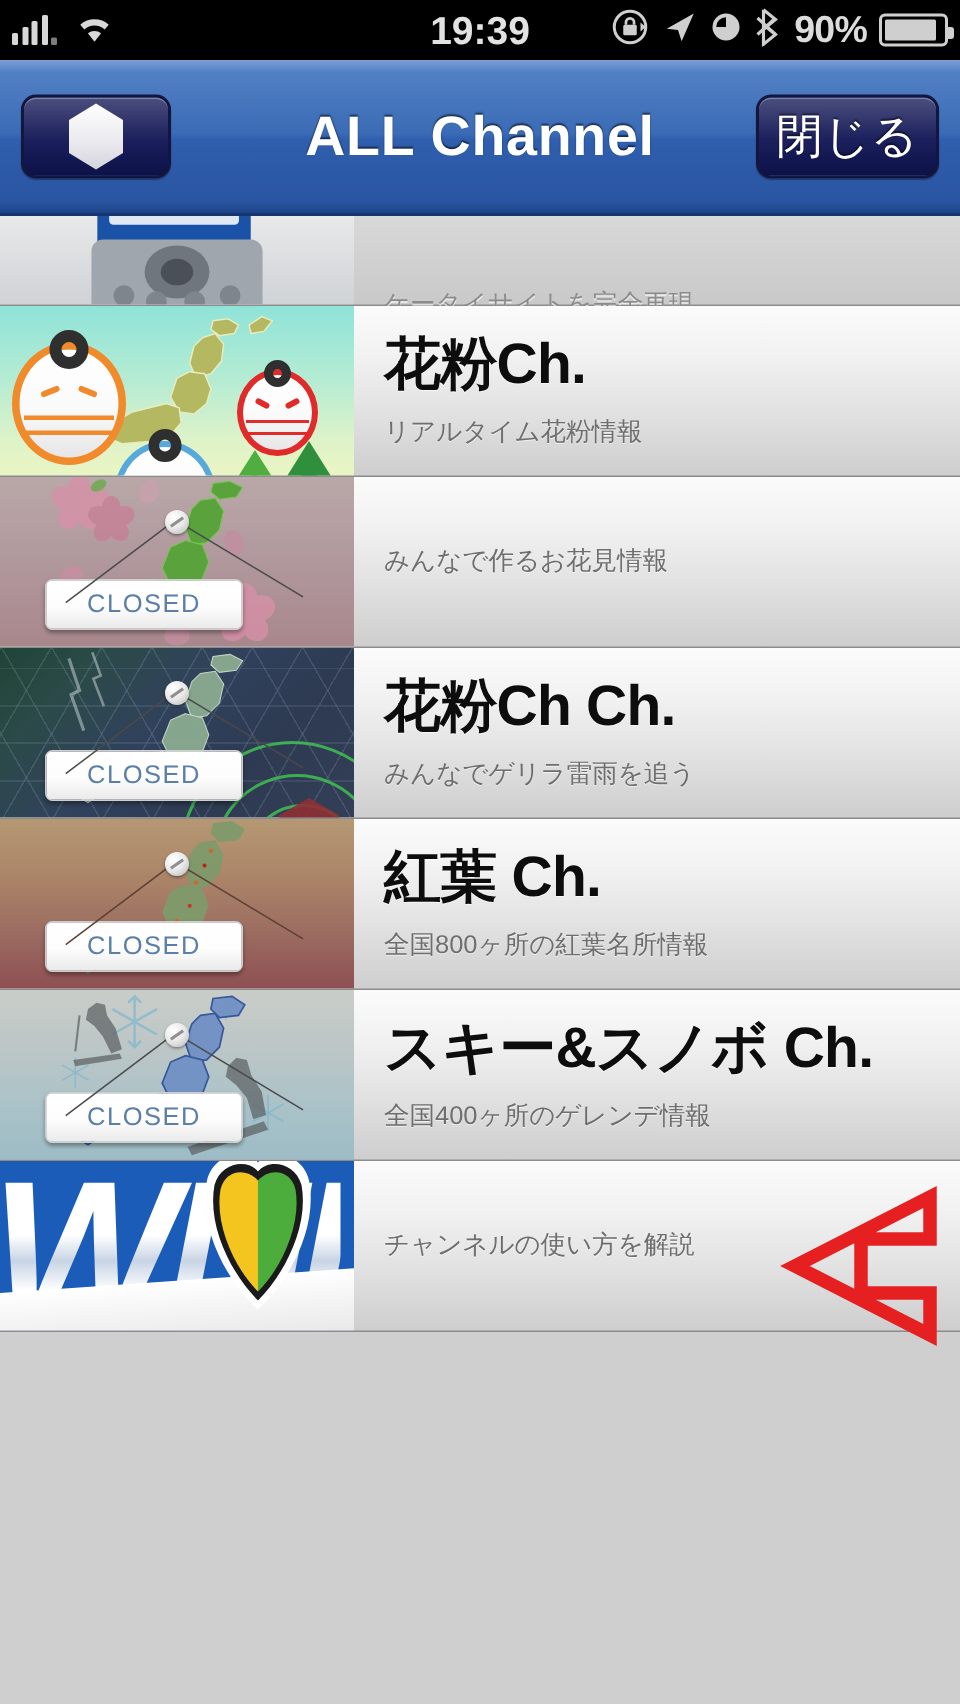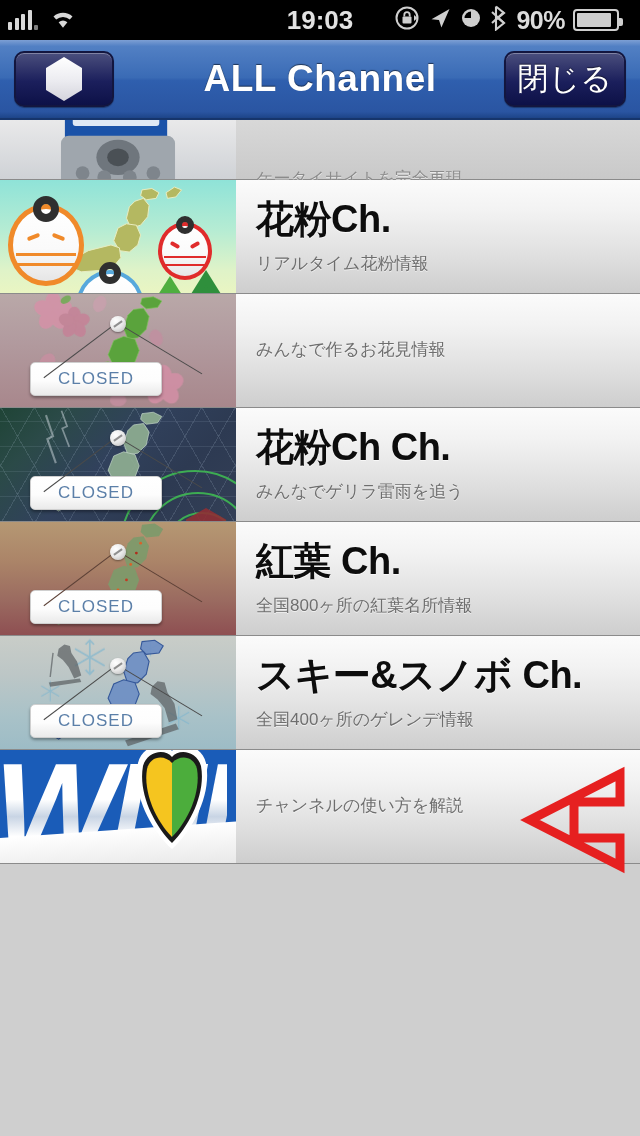--- a/index.html
+++ b/index.html
@@ -22,36 +22,36 @@
   .sb-bars i:nth-child(2){ height:12px; }
   .sb-bars i:nth-child(3){ height:16px; }
   .sb-bars i:nth-child(4){ height:20px; }
   .sb-bars i:nth-child(5){ height:5px; background:#7d7d7d; }
   .sb-carrier{ font-size:26px; font-weight:700; letter-spacing:-0.5px; color:#dcdcdc; }
   .sb-wifi{ width:26px; height:22px; position:relative; margin-left:4px; }
   .sb-center{ position:absolute; left:0; right:0; text-align:center; }
   .sb-time{ font-size:26px; font-weight:700; color:#e2e2e2; letter-spacing:0px; }
   .sb-right{
     margin-left:auto; display:flex; align-items:center;
-    gap:8px; padding-right:21px;
+    gap:8px; padding-right:8px;
   }
   .sb-pct{ font-size:25px; font-weight:700; color:#dcdcdc; letter-spacing:-0.5px; }
   .sb-batt{
     width:46px; height:22px; border:2.5px solid #cfcfcf; border-radius:4px;
     position:relative; display:flex; align-items:center; padding:2px;
   }
   .sb-batt::after{
     content:""; position:absolute; right:-6px; top:7px;
     width:4px; height:8px; background:#cfcfcf; border-radius:0 2px 2px 0;
   }
   .sb-batt span{ display:block; height:100%; background:#cfcfcf; border-radius:1px; }
 
   
   .navbar{
-    position:relative; width:640px; height:80px;
+    position:relative; width:640px; height:104px;
     background:linear-gradient(to bottom,#7d9fd4 0%,#5280c4 8%,#3a6bb5 48%,#2f5fae 52%,#2a55a2 92%,#1d4488 100%);
     border-bottom:2px solid #16356c;
     display:flex; align-items:center;
   }
   .nav-title{
     position:absolute; left:0; right:0; text-align:center;
     font-size:37px; font-weight:700; color:#fff;
     text-shadow:0 -1px 1px rgba(0,0,0,.55); letter-spacing:0.5px;
   }
   .nav-btn{
@@ -203,21 +203,21 @@
     </span>
     <span class="sb-wifi">
       <svg width="26" height="22" viewBox="0 0 26 22">
         <path d="M13 18.8 L8.6 13.2 A7.2 7.2 0 0 1 17.4 13.2 Z" fill="#d8d8d8"></path>
         <path d="M3.5 7.5 A14 14 0 0 1 22.5 7.5 L19.8 10.6 A10.4 10.4 0 0 0 6.2 10.6 Z" fill="#d8d8d8"></path>
       </svg>
     </span>
   </div>
 
   <div class="sb-center">
-    <span class="sb-time">19:03</span>
+    <span class="sb-time">19:39</span>
   </div>
 
   <div class="sb-right">
     <span>
       <svg width="26" height="26" viewBox="0 0 26 26">
         <circle cx="13" cy="13" r="10.5" fill="none" stroke="#cfcfcf" stroke-width="2"></circle>
         <rect x="8.5" y="11.5" width="9" height="7" rx="1" fill="#cfcfcf"></rect>
         <path d="M10.3 11.5 v-1.6 a2.7 2.7 0 0 1 5.4 0 v1.6" fill="none" stroke="#cfcfcf" stroke-width="1.8"></path>
         <path d="M20 10 l3.5 3 -3.5 3 z" fill="#cfcfcf"></path>
       </svg>

